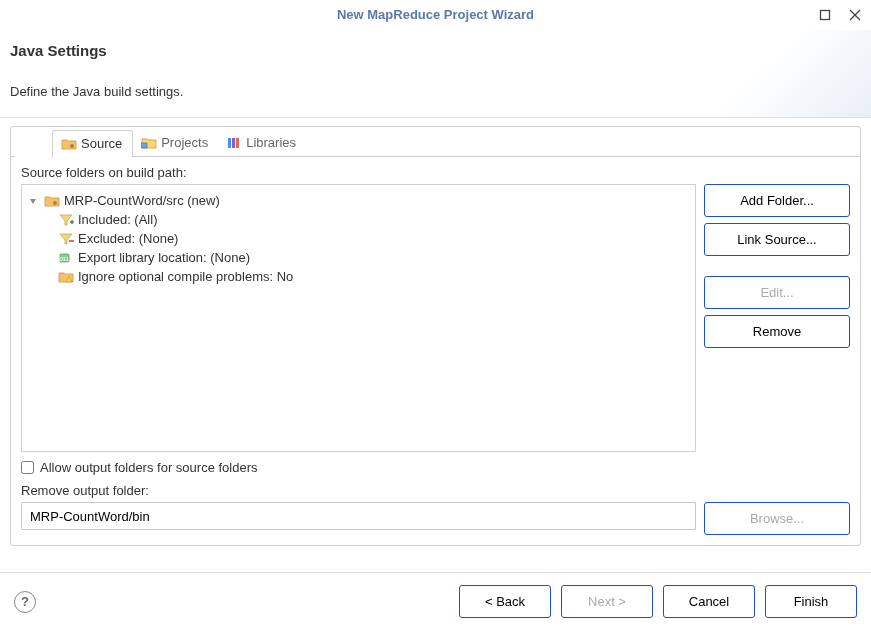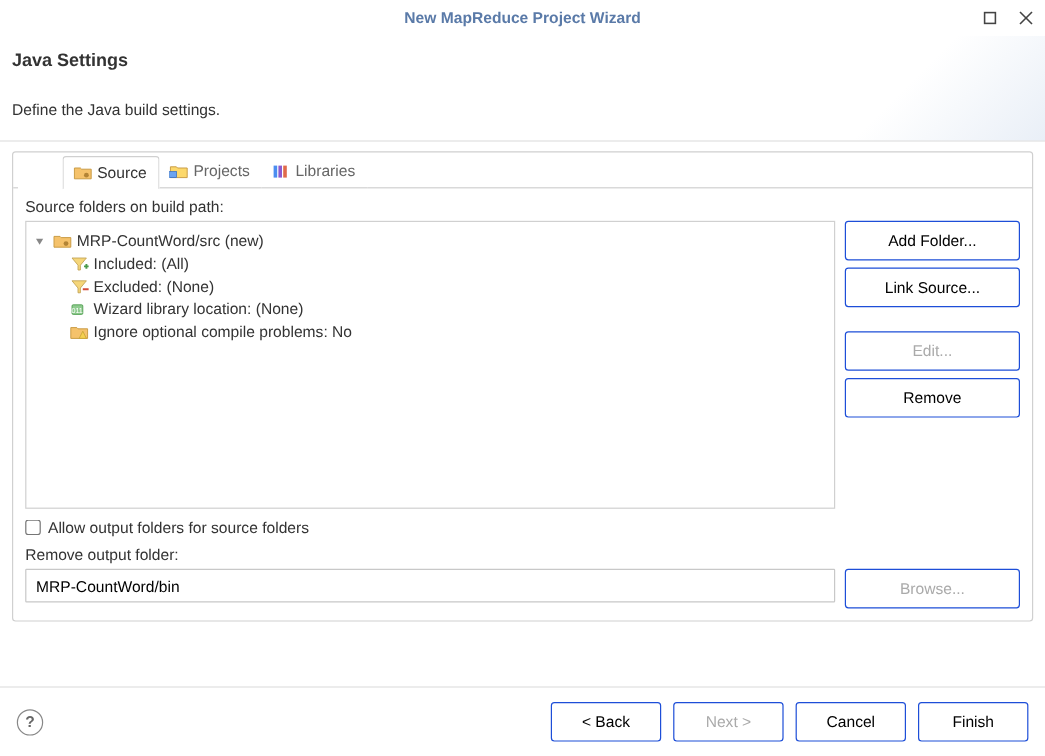--- a/index.html
+++ b/index.html
@@ -123,21 +123,21 @@
   }
   .section-label { margin-bottom: 4px; }
 
   .source-row {
     display: flex;
     gap: 8px;
   }
   .tree {
     flex: 1;
     border: 1px solid #d0d0d0;
-    height: 240px;
+    height: 268px;
     padding: 6px 4px;
     overflow: auto;
   }
   .tree-node {
     display: flex;
     align-items: center;
     gap: 4px;
     padding: 2px 0;
     white-space: nowrap;
   }
@@ -321,21 +321,21 @@
               </span>
               <span>Excluded: (None)</span>
             </div>
             <div class="tree-node">
               <span class="tree-icon">
                 <svg viewBox="0 0 16 14" width="16" height="14">
                     <rect x="2" y="3" width="9" height="8" rx="1" fill="#8ecb8e" stroke="#4a9a4a" stroke-width="0.7"></rect>
                     <text x="6.3" y="9.5" font-size="6" fill="#fff" text-anchor="middle" font-family="sans-serif">011</text>
                   </svg>
               </span>
-              <span>Wizard library location: (None)</span>
+              <span>Export library location: (None)</span>
             </div>
             <div class="tree-node">
               <span class="tree-icon">
                 <svg viewBox="0 0 16 14" width="16" height="14">
                     <path d="M1 3 L6 3 L7 4 L15 4 L15 12 L1 12 Z" fill="#f5c26b" stroke="#c89a42" stroke-width="0.8"></path>
                     <path d="M11 6 L14 12 L8 12 Z" fill="#f5d050" stroke="#c0a030" stroke-width="0.6"></path>
                   </svg>
               </span>
               <span>Ignore optional compile problems: No</span>
             </div>

